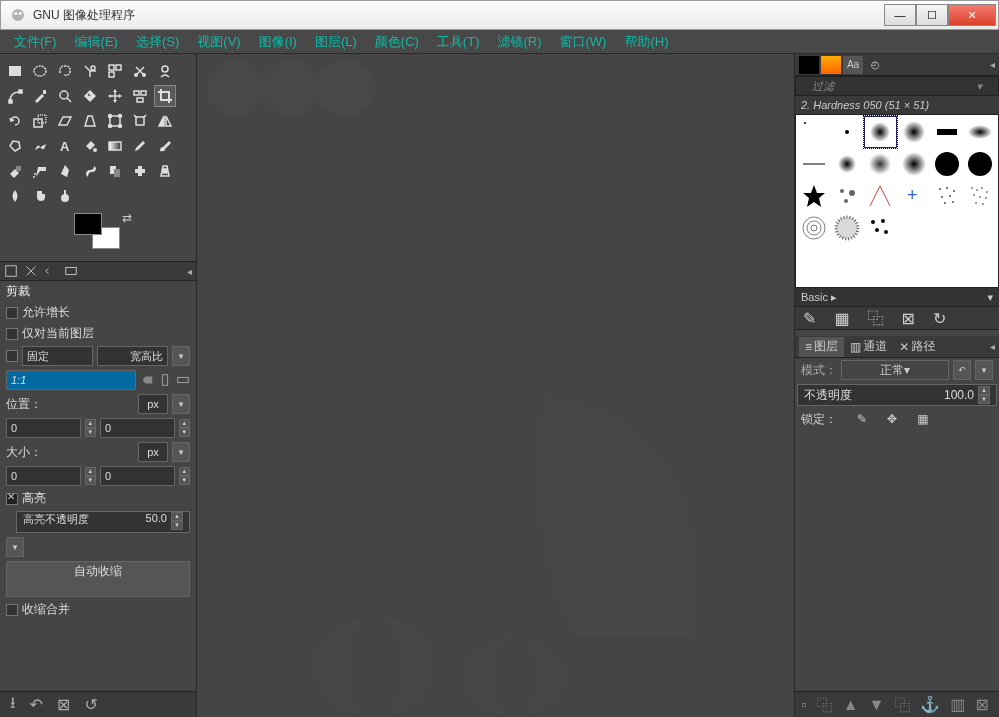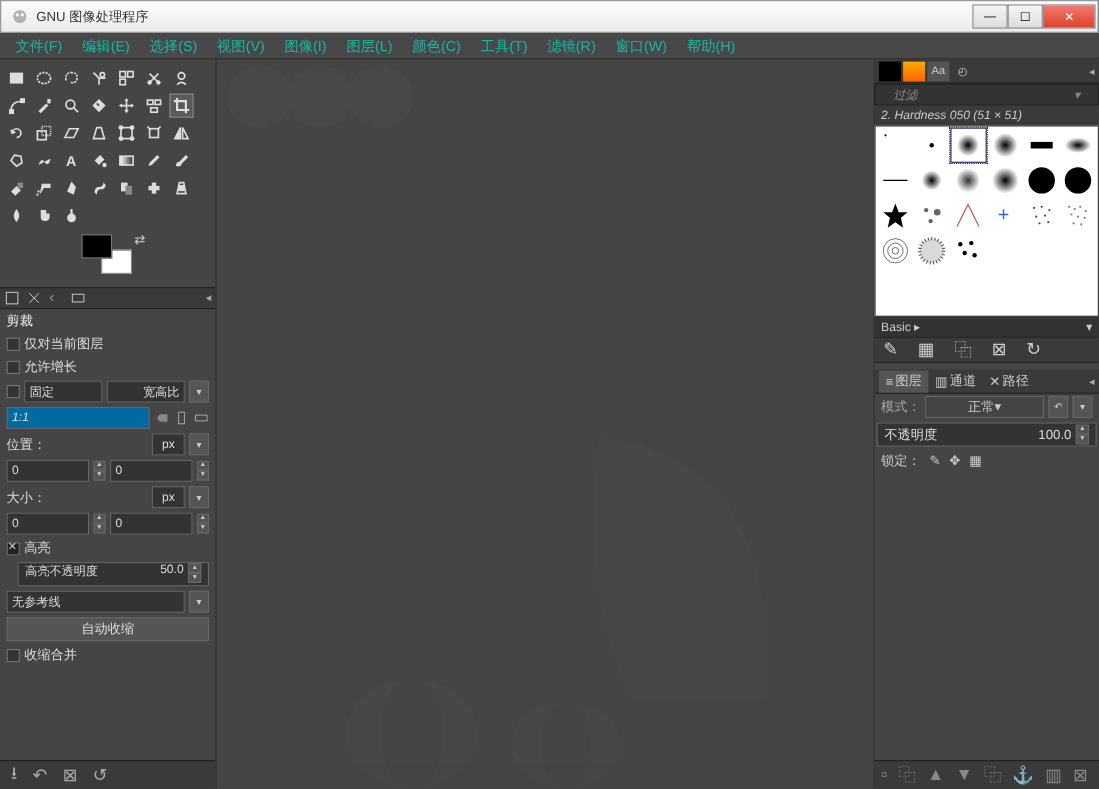--- a/index.html
+++ b/index.html
@@ -44,21 +44,21 @@
 .chk.on { background:#222; position:relative; }
 .chk.on::after { content:'✕'; position:absolute; left:0; top:-3px; font-size:10px; color:#ccc; }
 .sel-box { flex:1; height:20px; background:#333; border:1px solid #666; display:flex; align-items:center; padding:0 4px; font-size:11px; }
 .dd { width:18px; height:20px; background:#555; border:1px solid #666; display:flex;align-items:center;justify-content:center; font-size:9px; color:#ccc; }
 .ratio-in { height:20px; background:#0369a1; border:1px solid #666; flex:1; font-style:italic; padding:0 4px; font-size:11px; display:flex;align-items:center; }
 .spin { width:78px; height:20px; background:#333; border:1px solid #666; display:flex;align-items:center; padding:0 4px; font-size:11px; }
 .spin-btns { width:12px; display:flex; flex-direction:column; }
 .spin-btns div { height:9px; background:#555; border:1px solid #666; font-size:6px; text-align:center; line-height:7px; color:#ccc; }
 .slider-row { display:flex; align-items:flex-start; height:22px; background:#333; border:1px solid #666; padding:0 6px; font-size:11px; }
 .slider-row .val { margin-left:auto; }
-.auto-btn { height:22px; background:#555; border:1px solid #666; text-align:center; line-height:18px; font-size:12px; margin:4px 0; }
+.auto-btn { height:36px; background:#555; border:1px solid #666; text-align:center; line-height:18px; font-size:12px; margin:4px 0; }
 
 .left-footer { height:26px; background:#3a3a3a; border-top:1px solid #222; display:flex; align-items:center; gap:14px; padding:0 10px; color:#aaa; }
 .wilber { position:absolute; bottom:0; left:50%; transform:translateX(-58%); opacity:.12; }
 
 .r-tabs { height:22px; background:#3a3a3a; display:flex; align-items:center; padding:0 4px; gap:2px; border-bottom:1px solid #222; }
 .r-tab { width:20px; height:18px; background:#555; display:flex;align-items:center;justify-content:center; font-size:10px; color:#ccc; }
 .r-tab.ico { background:transparent; }
 .r-collapse { margin-left:auto; color:#aaa; font-size:10px; }
 
 .brush-sec { display:flex; flex-direction:column; }
@@ -73,21 +73,21 @@
 .brush-footer { height:24px; background:#3a3a3a; display:flex; align-items:center; gap:18px; padding:0 8px; color:#ccc; border-top:1px solid #222; border-bottom:1px solid #222; }
 
 .layer-sec { flex:1; display:flex; flex-direction:column; margin-top:6px; }
 .layer-tabs { height:22px; background:#3a3a3a; display:flex; align-items:center; padding:0 4px; border-bottom:1px solid #222; }
 .ltab { display:flex;align-items:center; gap:2px; padding:0 6px; height:20px; font-size:12px; color:#ccc; }
 .ltab.active { background:#555; }
 .mode-row { height:24px; display:flex; align-items:center; padding:0 6px; gap:4px; font-size:12px; color:#aaa; }
 .mode-sel { flex:1; height:20px; background:#444; border:1px solid #666; display:flex;align-items:center;justify-content:center; font-size:12px; color:#ccc; }
 .opac-row { height:22px; background:#333; border:1px solid #666; margin:2px 2px; display:flex;align-items:center; padding:0 6px; font-size:12px; color:#ddd; }
 .opac-row .val { margin-left:auto; }
-.lock-row { height:22px; display:flex; align-items:center; padding:0 6px; gap:8px; font-size:12px; color:#ccc; }
+.lock-row { height:22px; display:flex; align-items:center; padding:0 6px; gap:20px; font-size:12px; color:#ccc; }
 .layer-list { flex:1; background:#454545; }
 .layer-footer { height:26px; background:#3a3a3a; display:flex; align-items:center; gap:10px; padding:0 6px; color:#888; border-top:1px solid #222; }
 </style>
 </head>
 <body>
 
 <div class="titlebar">
   <svg class="titlebar-icon" viewBox="0 0 24 24">
       <circle cx="12" cy="12" r="8" fill="#888"></circle>
       <circle cx="9" cy="10" r="2" fill="#fff"></circle>
@@ -377,25 +377,25 @@
       <svg class="mini-icon" viewBox="0 0 16 16">
           <rect x="2" y="4" width="12" height="8" fill="none" stroke="#ccc"></rect>
         </svg>
       <div class="collapse">◂</div>
     </div>
 
     <div class="tool-opts">
       <h4>剪裁</h4>
       <div class="opt-row">
           <div class="chk"></div>
+          <span>允许增长</span>
+        </div>
+      <div class="opt-row">
+          <div class="chk"></div>
           <span>仅对当前图层</span>
-        </div>
-      <div class="opt-row">
-          <div class="chk"></div>
-          <span>允许增长</span>
         </div>
       <div class="opt-row">
         <div class="chk"></div>
         <div class="sel-box">固定</div>
         <div class="sel-box" style="justify-content:flex-end">
             <span>宽高比</span>
           </div>
         <div class="dd">▾</div>
       </div>
       <div class="opt-row">
@@ -450,21 +450,20 @@
         </div>
       <div class="slider-row" style="margin-left:10px">
         <span>高亮不透明度</span>
         <span class="val">50.0</span>
         <div class="spin-btns" style="margin-left:4px">
             <div>▲</div>
             <div>▼</div>
           </div>
       </div>
       <div class="opt-row">
-          <div class="sel-box">无参考线</div>
           <div class="dd">▾</div>
         </div>
       <div class="auto-btn">自动收缩</div>
       <div class="opt-row">
           <div class="chk"></div>
           <span>收缩合并</span>
         </div>
     </div>
 
     <div class="left-footer">

